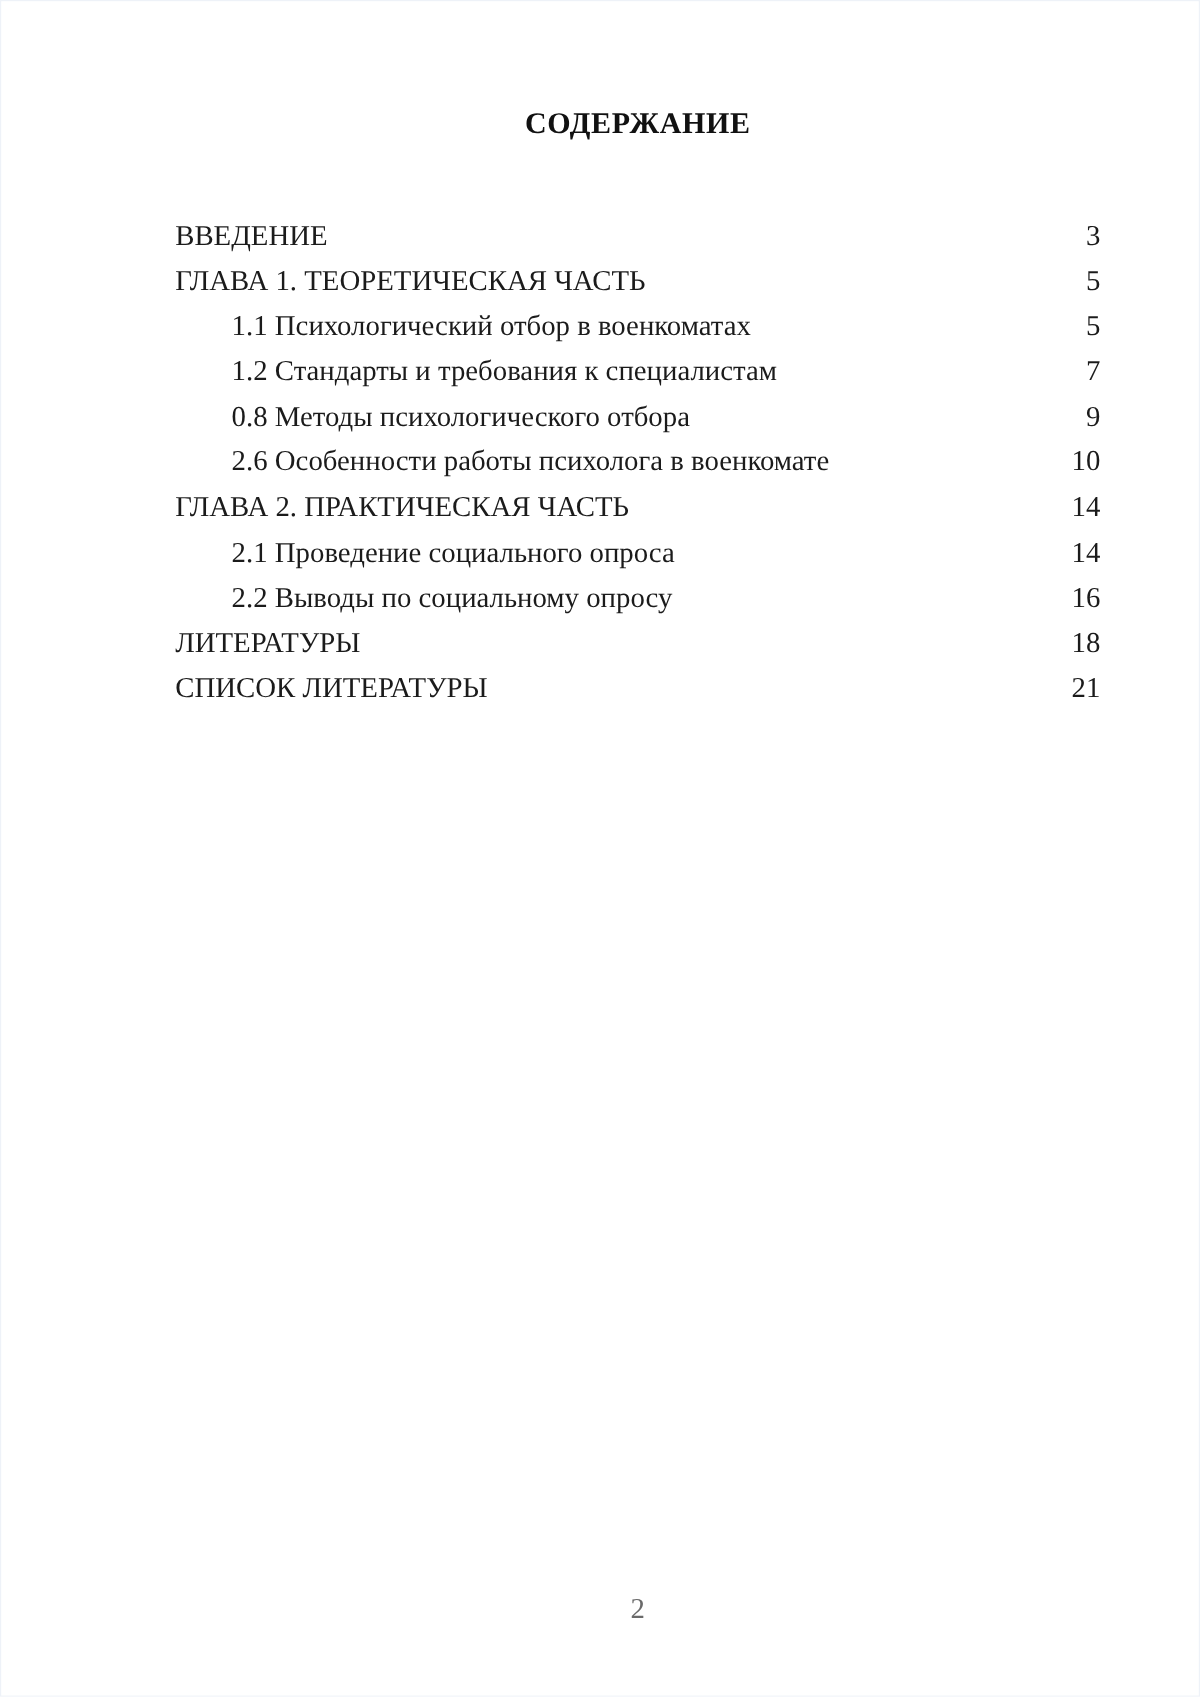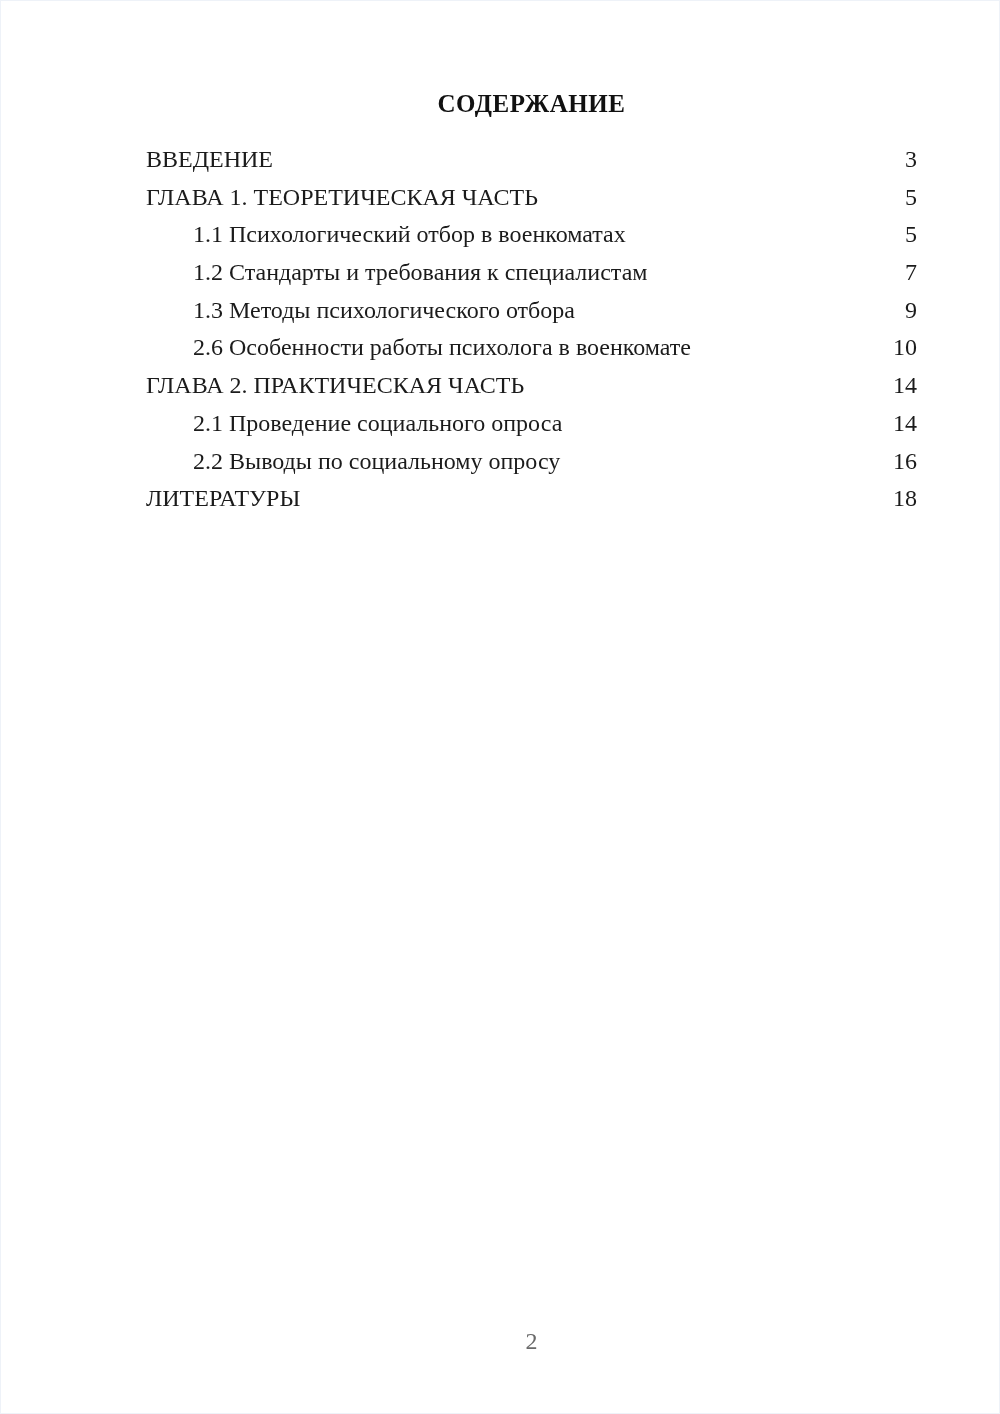--- a/index.html
+++ b/index.html
@@ -27,21 +27,21 @@
     margin: 0;
     padding-top: 88px;
     text-align: center;
     font-size: 25px;
     font-weight: bold;
     line-height: 30px;
     letter-spacing: 0.5px;
     color: #111111;
   }
   .toc-list {
-    margin-top: 22px;
+    margin-top: 60px;
   }
   .toc-row {
     display: flex;
     justify-content: space-between;
     align-items: baseline;
     height: 37.7px;
     line-height: 37.7px;
     font-size: 24px;
     white-space: nowrap;
   }
@@ -85,21 +85,21 @@
         </div>
         <div class="toc-row indent">
           <span class="toc-label">1.1 Психологический отбор в военкоматах</span>
           <span class="toc-page">5</span>
         </div>
         <div class="toc-row indent">
           <span class="toc-label">1.2 Стандарты и требования к специалистам</span>
           <span class="toc-page">7</span>
         </div>
         <div class="toc-row indent">
-          <span class="toc-label">1.3 Методы психологического отбора</span>
+          <span class="toc-label">0.8 Методы психологического отбора</span>
           <span class="toc-page">9</span>
         </div>
         <div class="toc-row indent">
           <span class="toc-label">2.6 Особенности работы психолога в военкомате</span>
           <span class="toc-page">10</span>
         </div>
         <div class="toc-row">
           <span class="toc-label">ГЛАВА 2. ПРАКТИЧЕСКАЯ ЧАСТЬ</span>
           <span class="toc-page">14</span>
         </div>
@@ -108,17 +108,21 @@
           <span class="toc-page">14</span>
         </div>
         <div class="toc-row indent">
           <span class="toc-label">2.2 Выводы по социальному опросу</span>
           <span class="toc-page">16</span>
         </div>
         <div class="toc-row">
           <span class="toc-label">ЛИТЕРАТУРЫ</span>
           <span class="toc-page">18</span>
         </div>
+        <div class="toc-row">
+          <span class="toc-label">СПИСОК ЛИТЕРАТУРЫ</span>
+          <span class="toc-page">21</span>
+        </div>
       </div>
   </div>
 
   <div class="page-footer">2</div>
 </div>
 
 </body></html>

